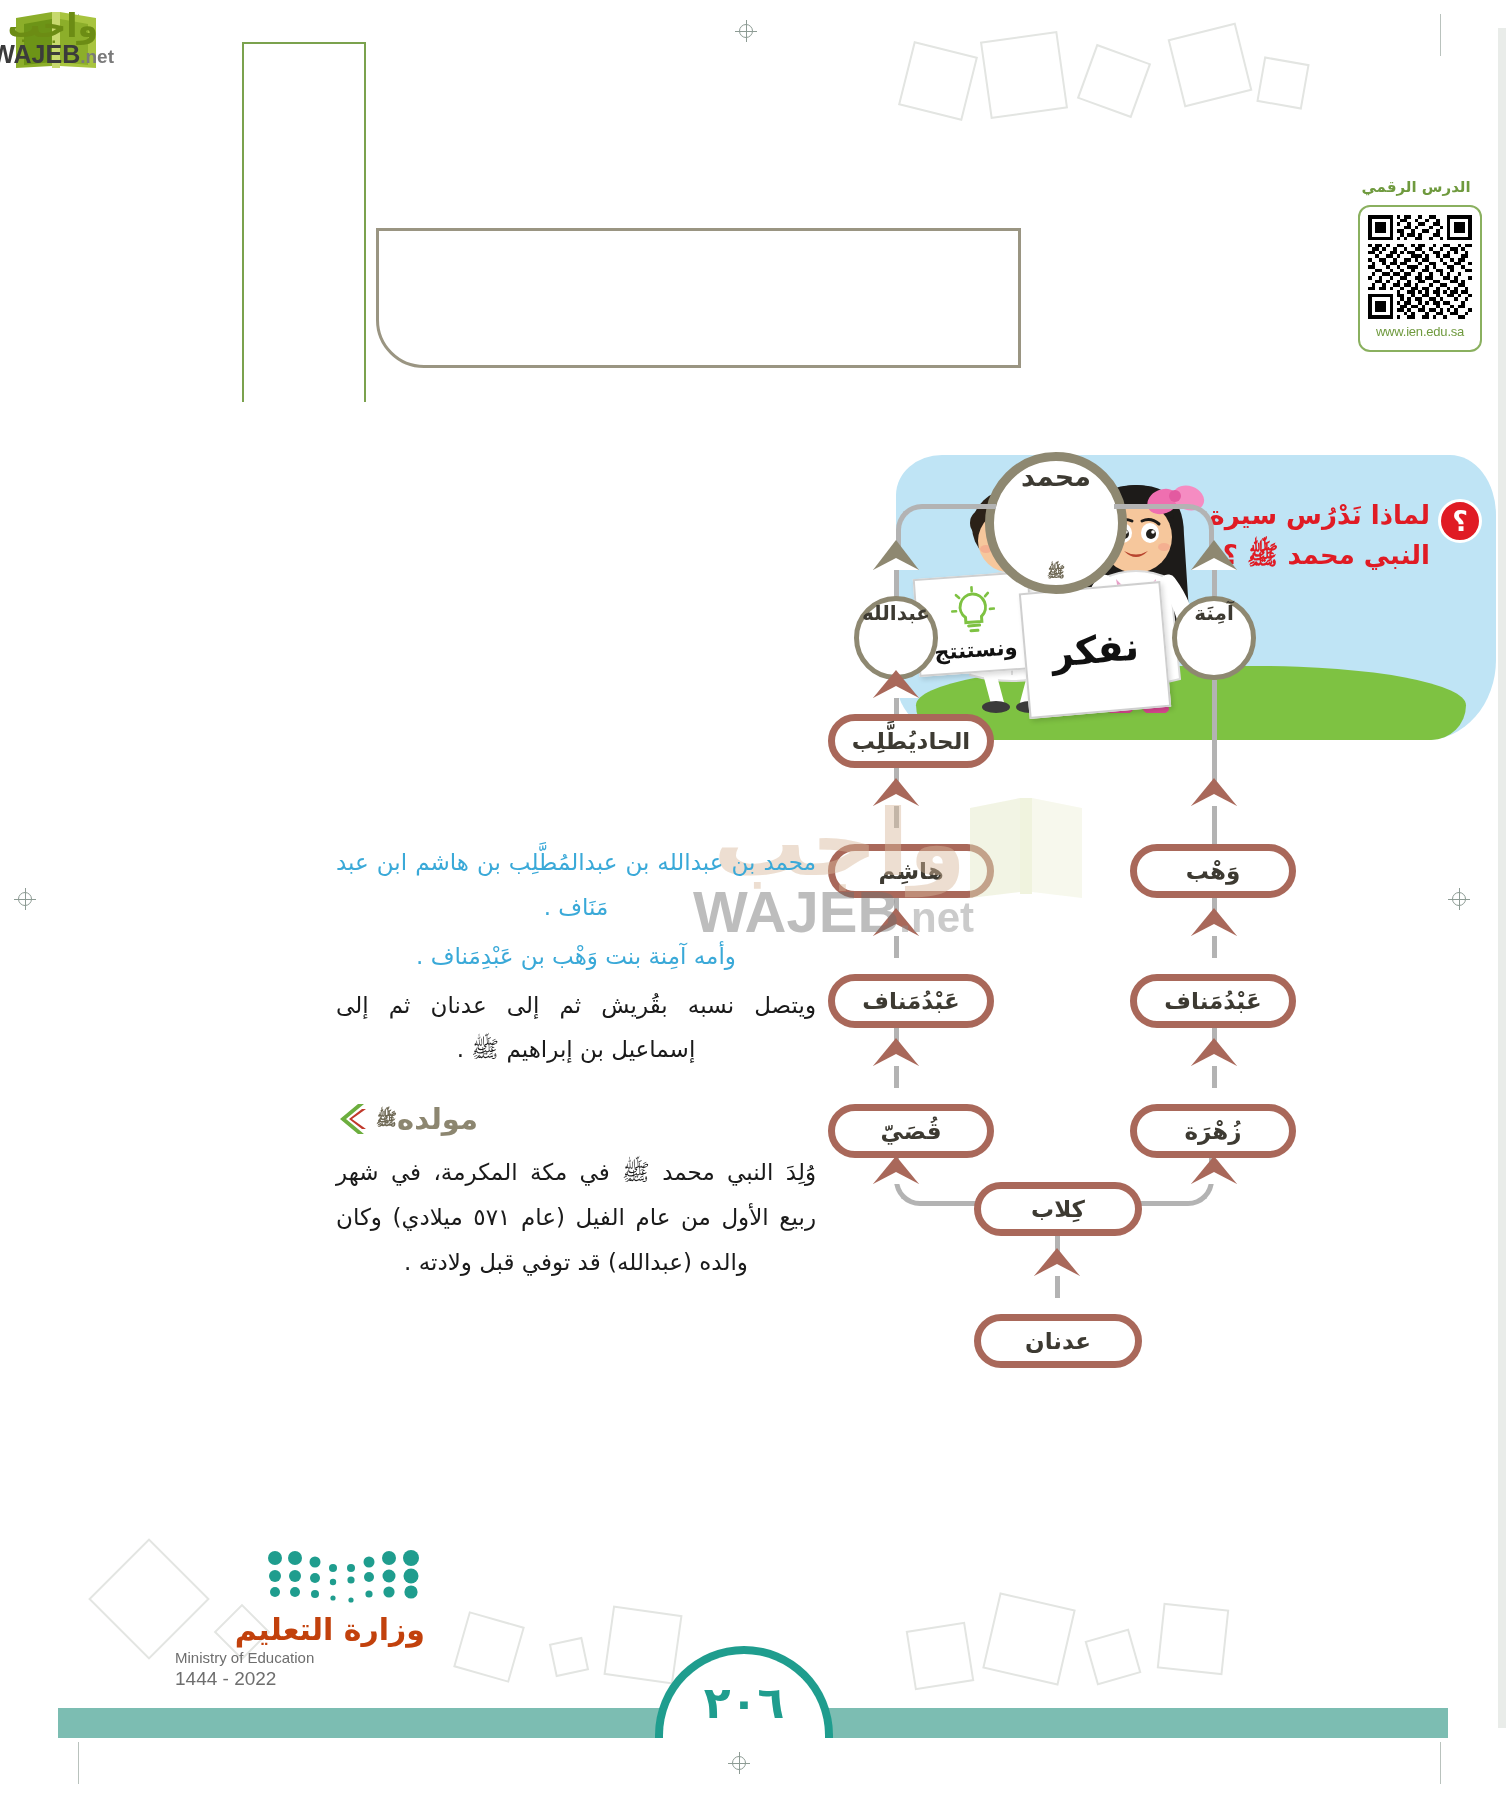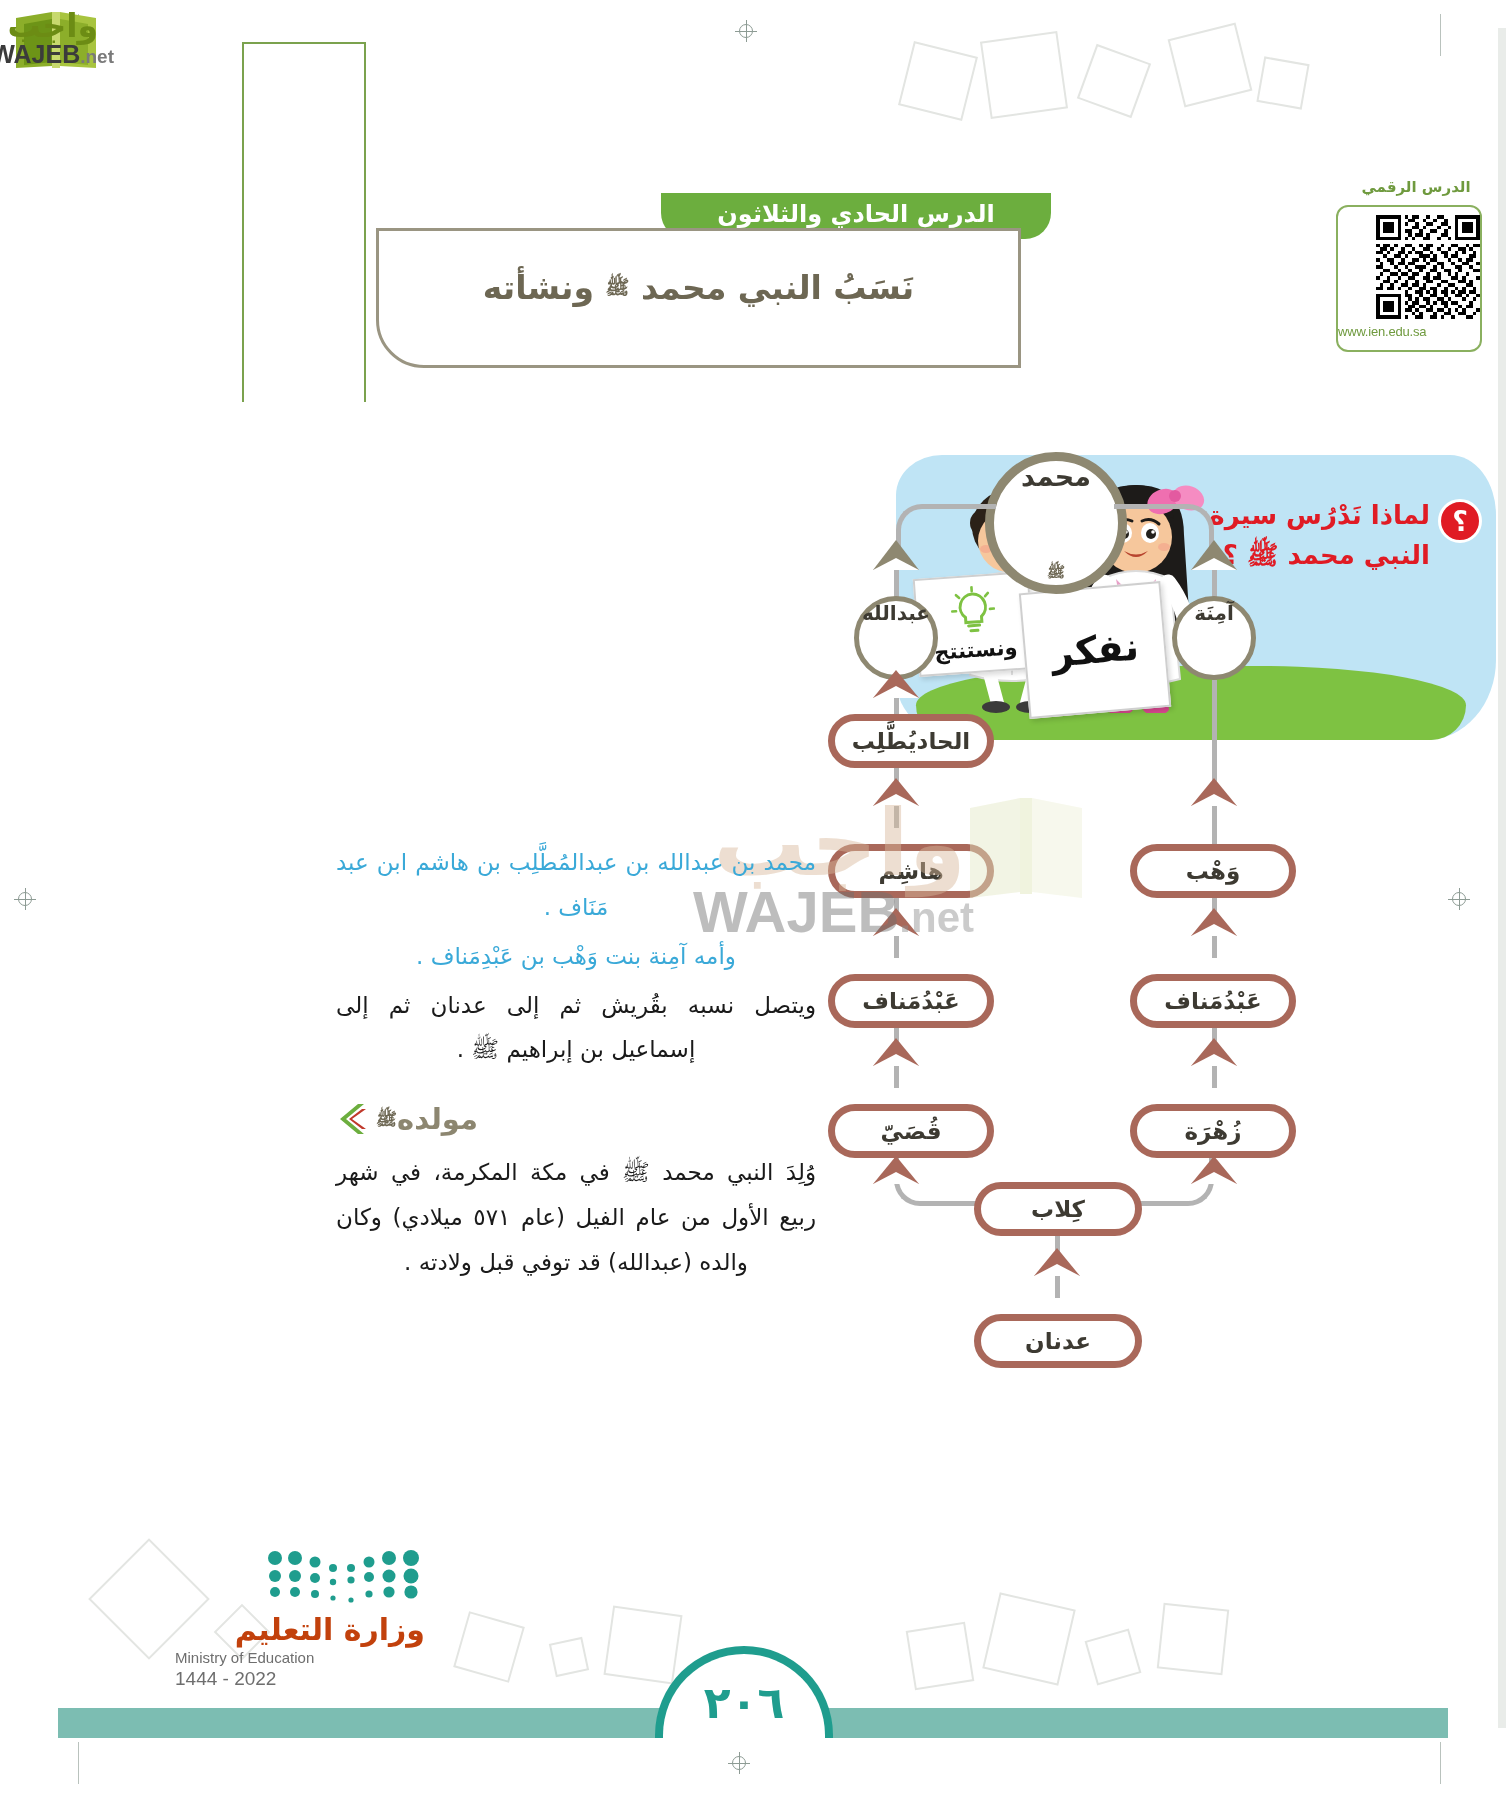--- a/index.html
+++ b/index.html
@@ -49,24 +49,24 @@
   .green-rule { position: absolute; background: #7ba24e; width: 2px; }
 
   
   .qr-label {
     position: absolute; right: 30px; top: 178px;
     font-size: 15px; color: #6f9a3e; font-weight: bold;
     width: 120px; text-align: center;
   }
   .qr-box {
     position: absolute; right: 24px; top: 205px;
-    width: 146px; height: 147px;
+    width: 124px; height: 147px;
     border: 2px solid #8ab05f; border-radius: 12px;
     background: #fff;
-    display: flex; flex-direction: column; justify-content: flex-start;
+    display: flex; flex-direction: column; align-items: center; justify-content: flex-start;
     padding-top: 8px;
   }
   .qr-img { width: 104px; height: 104px; }
   .qr-url {
     font-size: 13px; color: #6f9a3e; margin-top: 5px;
     font-family: "Liberation Sans", sans-serif; direction: ltr; letter-spacing: -0.2px;
   }
 
   
   .lesson-tag {
@@ -514,27 +514,21 @@
           <rect x="11" y="28" width="2" height="1"></rect>
           <rect x="15" y="28" width="2" height="1"></rect>
           <rect x="18" y="28" width="1" height="1"></rect>
           <rect x="21" y="28" width="1" height="1"></rect>
           <rect x="25" y="28" width="2" height="1"></rect>
       </g>
     </svg>
     <div class="qr-url">www.ien.edu.sa</div>
   </div>
 
-  <div class="lesson-tag">الدرس الحادي والثلاثون</div>
   <div class="title-frame"></div>
-  <div class="lesson-title">
-    <span>نَسَبُ النبي محمد</span>
-    <span class="saw">ﷺ</span>
-    <span>ونشأته</span>
-  </div>
 
   <div class="think-panel">
     <div class="think-blob"></div>
     <div class="think-grass"></div>
 
     <div class="qmark-badge">؟</div>
     <div class="think-question">لماذا نَدْرُس سيرة النبي محمد ﷺ ؟</div>
 
     <div class="kid" style="left:30px;top:28px;width:170px;height:230px;">
       <svg viewBox="0 0 170 230" width="170" height="230">

